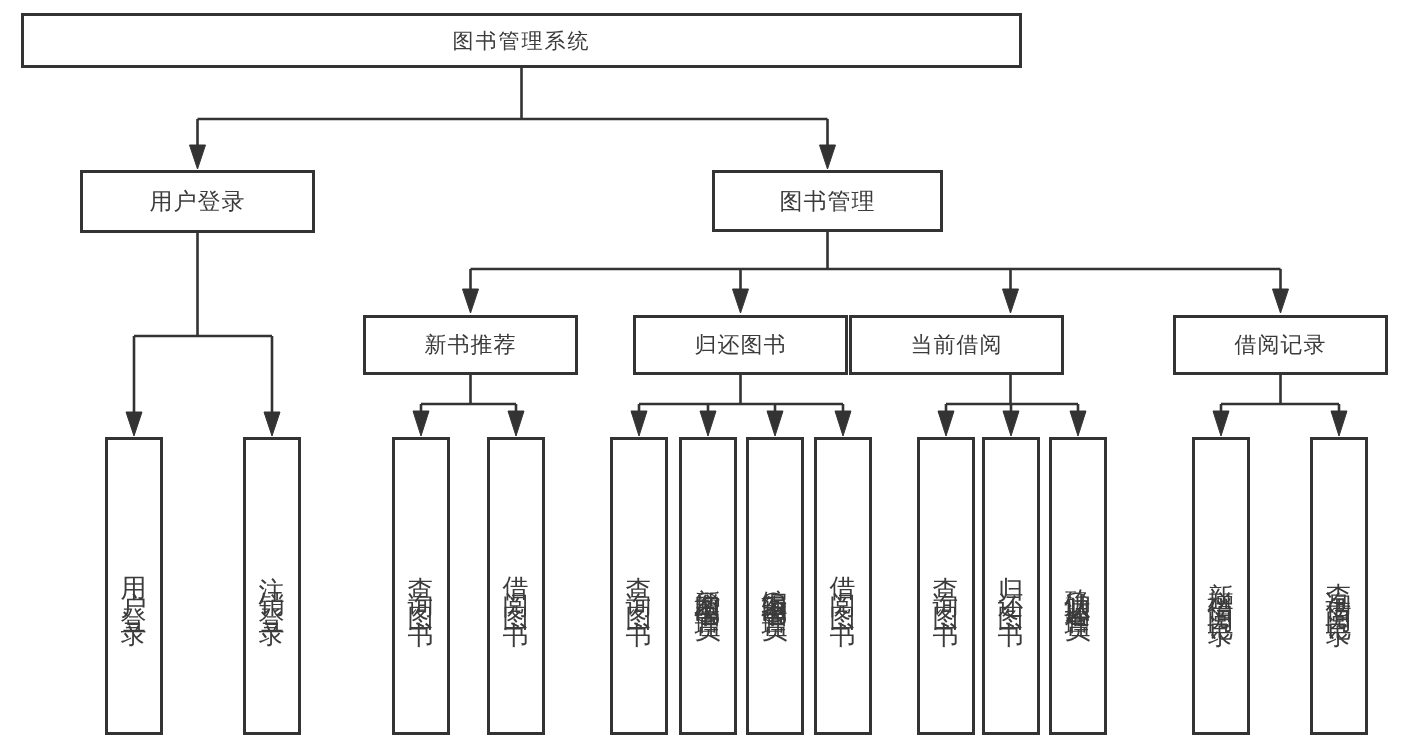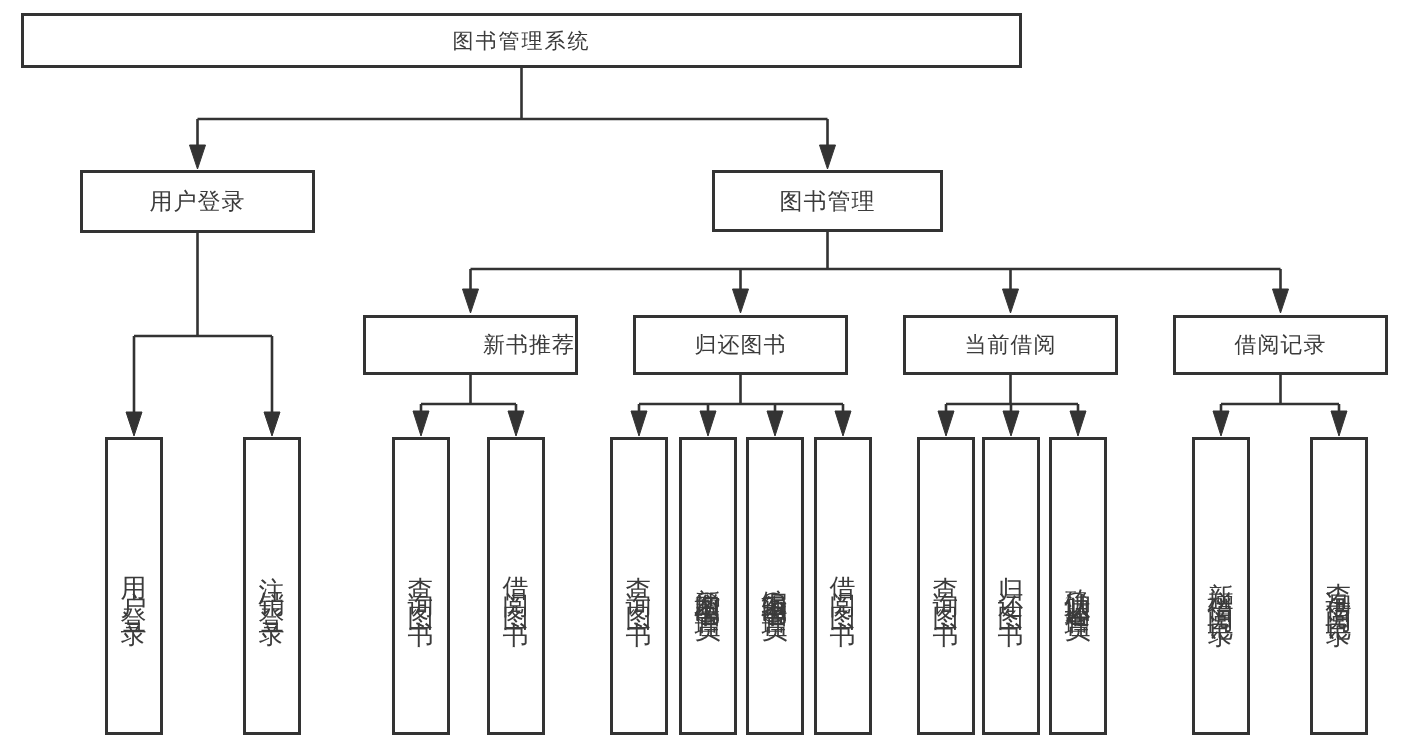--- a/index.html
+++ b/index.html
@@ -81,27 +81,27 @@
     <span>图书管理系统</span>
   </div>
 
   <div class="box lvl2" style="left:80px;top:170px;width:235px;height:63px;">
     <span>用户登录</span>
   </div>
   <div class="box lvl2" style="left:712px;top:170px;width:231px;height:62px;justify-content:center;">
     <span>图书管理</span>
   </div>
 
-  <div class="box lvl3" style="left:363px;top:315px;width:215px;height:60px;justify-content:flex-end;">
+  <div class="box lvl3" style="left:363px;top:315px;width:215px;height:60px;">
     <span>新书推荐</span>
   </div>
   <div class="box lvl3" style="left:633px;top:315px;width:215px;height:60px;">
     <span>归还图书</span>
   </div>
-  <div class="box lvl3" style="left:903px;top:315px;width:215px;height:60px;">
+  <div class="box lvl3" style="left:849px;top:315px;width:215px;height:60px;">
     <span>当前借阅</span>
   </div>
   <div class="box lvl3" style="left:1173px;top:315px;width:215px;height:60px;">
     <span>借阅记录</span>
   </div>
 
   <div class="box leaf s4" style="left:105px;">
     <span class="vtext">用户登录</span>
   </div>
   <div class="box leaf s4" style="left:243px;">

